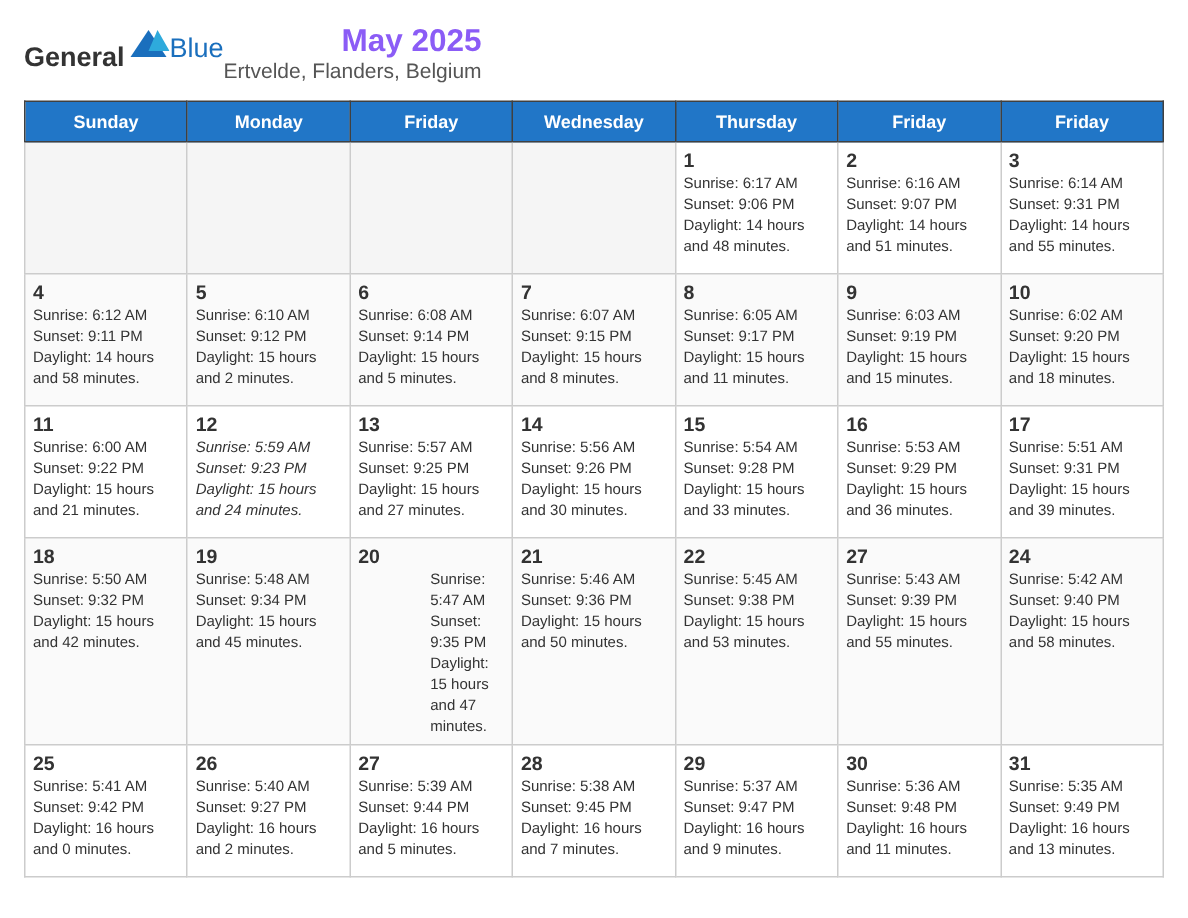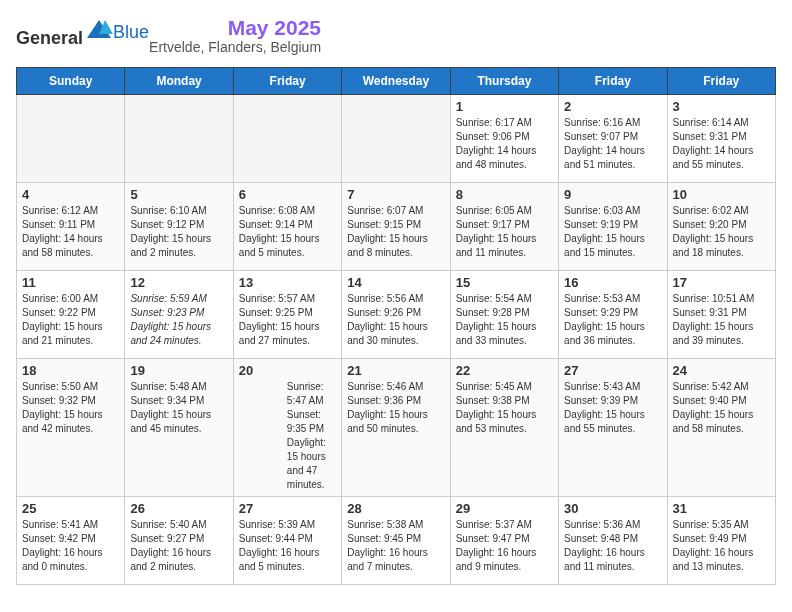--- a/index.html
+++ b/index.html
@@ -239,21 +239,21 @@
         </td>
         <td>
           <div class="day-number">16</div>
           <div class="day-info" style="white-space: pre-line;">Sunrise: 5:53 AM
 Sunset: 9:29 PM
 Daylight: 15 hours
 and 36 minutes.</div>
         </td>
         <td>
           <div class="day-number">17</div>
-          <div class="day-info" style="white-space: pre-line;">Sunrise: 10:51 AM
+          <div class="day-info" style="white-space: pre-line;">Sunrise: 5:51 AM
 Sunset: 9:31 PM
 Daylight: 15 hours
 and 39 minutes.</div>
         </td>
       </tr>
       <tr>
         <td>
           <div class="day-number">18</div>
           <div class="day-info" style="white-space: pre-line;">Sunrise: 5:50 AM
 Sunset: 9:32 PM

